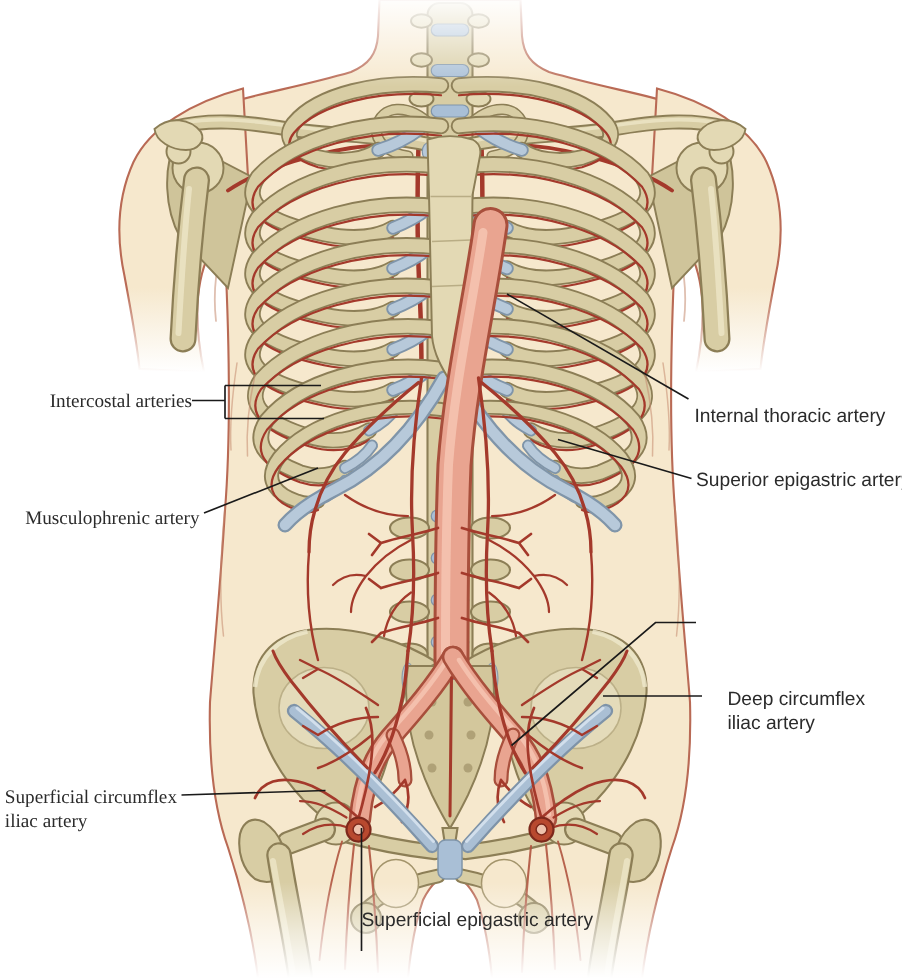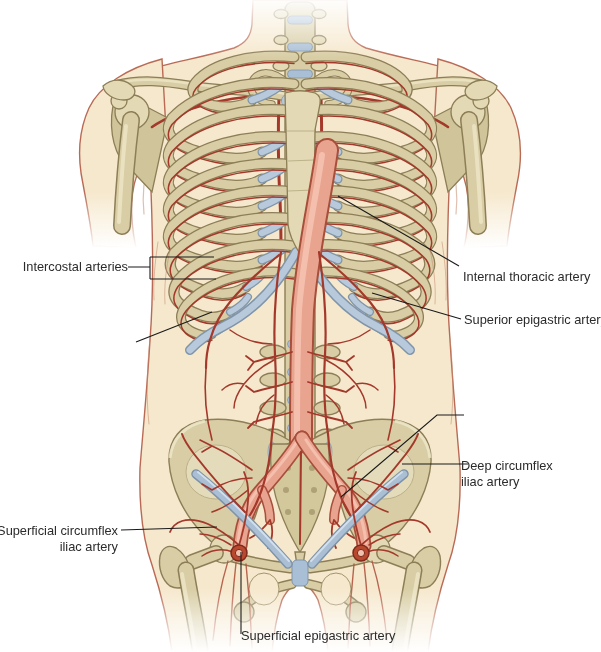--- a/index.html
+++ b/index.html
@@ -21,21 +21,21 @@
   .art{stroke:#a4392b;fill:none;stroke-linecap:round;stroke-linejoin:round;}
   .artL{stroke:#b0543f;fill:none;stroke-linecap:round;opacity:.9;}
   .aO{stroke:#a84f3c;fill:none;stroke-linecap:round;}
   .aF{stroke:#e9a490;fill:none;stroke-linecap:round;}
   .aH{stroke:#f5c3b0;fill:none;stroke-linecap:round;opacity:.9;}
   .muscle{stroke:#c58a70;fill:none;stroke-linecap:round;opacity:.55;}
   .leader{stroke:#1a1a1a;stroke-width:1.1;fill:none;}
   
   .lbl{position:absolute;font-size:12.8px;line-height:16px;color:#2b2b2b;
        white-space:nowrap;letter-spacing:0;}
-  .lbl.r{text-align:right;}
+  .lbl.r{font-family:Liberation Serif, serif;}
 </style>
 </head>
 <body>
 
 <div class="stage">
 <svg width="601" height="652" viewBox="0 0 601 652">
   <defs>
     <linearGradient id="armFade" gradientUnits="userSpaceOnUse" x1="0" y1="60" x2="0" y2="248">
       <stop offset="0" stop-color="#f6e8cd" stop-opacity="1"></stop>
       <stop offset=".7" stop-color="#f6e8cd" stop-opacity="1"></stop>
@@ -323,30 +323,31 @@
     <path class="leader" d="M461,319 L372,293"></path>
     <path class="leader" d="M464,415 L437,415 L341,497"></path>
     <path class="leader" d="M468,464 L402,464"></path>
     <path class="leader" d="M121,530 L217,527"></path>
     <path class="leader" d="M241,634 L241,552"></path>
   </g>
 </svg>
 
 <div class="lbl r" style="right:473px;top:259px">Intercostal arteries</div>
 
+<div class="lbl r" style="right:468px;top:337px">Musculophrenic artery</div>
 
 <div class="lbl" style="left:463px;top:269px">Internal thoracic artery</div>
 
 <div class="lbl" style="left:464px;top:312px">Superior epigastric artery</div>
 
 
-<div class="lbl" style="left:461px;top:458px">
+<div class="lbl" style="left:485px;top:458px">
   <div>Deep circumflex</div>
   <div>iliac artery</div>
 </div>
 
 <div class="lbl r" style="right:483px;top:523px">
   <div>Superficial circumflex</div>
   <div>iliac artery</div>
 </div>
 
-<div class="lbl" style="left:241px;top:628px">Superficial epigastric artery</div>
+<div class="lbl" style="left:241px;top:605px">Superficial epigastric artery</div>
 </div>
 
 </body></html>

